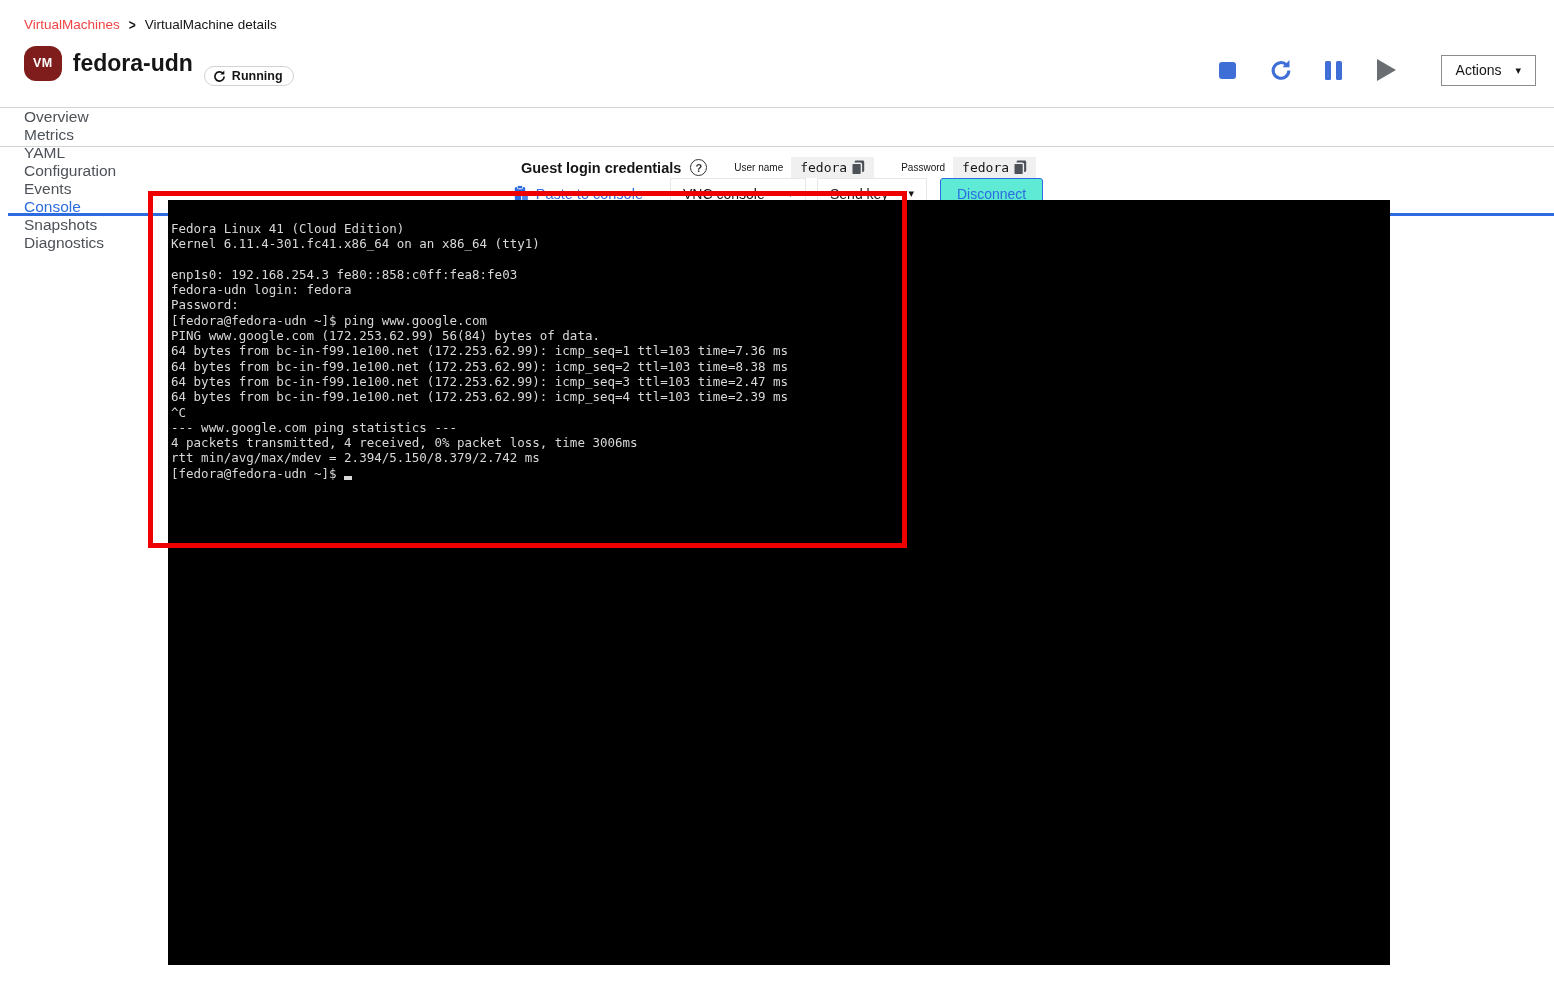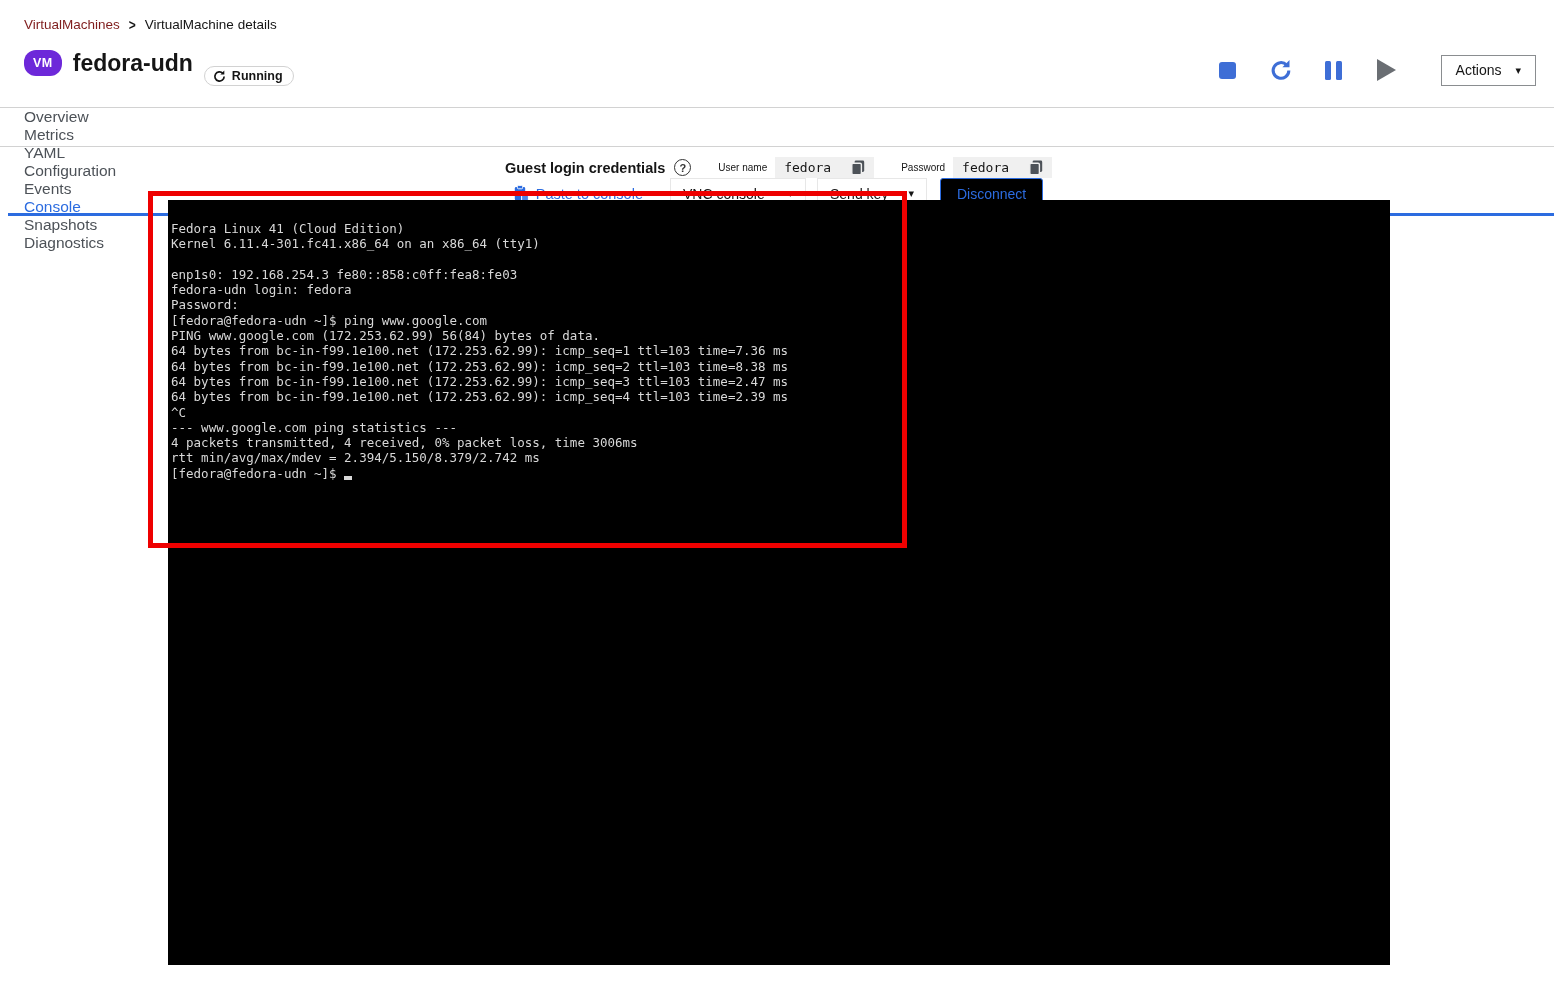--- a/index.html
+++ b/index.html
@@ -2,27 +2,27 @@
 <html><head>
 <meta charset="utf-8">
 <style>
   * { margin:0; padding:0; box-sizing:border-box; }
   html,body { background:#fff; }
   body { font-family:"Liberation Sans", sans-serif; color:#151515; }
   .page { position:relative; width:1554px; height:1003px; background:#fff; overflow:hidden; }
 
   
   .breadcrumb { position:absolute; left:24px; top:17px; display:flex; align-items:center; gap:9px; font-size:13.5px; }
-  .breadcrumb a { color:#7f1d1d; text-decoration:none; cursor:pointer; }
+  .breadcrumb a { color:#ef4444; text-decoration:none; cursor:pointer; }
   .crumb-sep { font-size:12px; font-weight:700; color:#151515; transform:scaleY(1.2); }
   .crumb-current { color:#151515; }
 
   .title-row { position:absolute; left:24px; top:40px; display:flex; align-items:center; gap:11px; }
-  .vm-badge { display:inline-flex; align-items:center; justify-content:center; min-width:37px; height:26px;
-              background:#6d28d9; color:#fff; font-size:12.5px; font-weight:700; letter-spacing:.5px;
+  .vm-badge { display:inline-flex; align-items:center; justify-content:center; min-width:37px; height:35px;
+              background:#7f1d1d; color:#fff; font-size:12.5px; font-weight:700; letter-spacing:.5px;
               border-radius:12px; padding:0 9px; }
   .page-title { font-size:23px; font-weight:700; color:#151515; }
   .status-badge { display:inline-flex; align-items:center; gap:6px; border:1px solid #d2d2d2; border-radius:12px;
                   padding:2px 10px 2px 8px; font-size:12.5px; font-weight:600; color:#151515; background:#fff; cursor:pointer;margin-top:26px; }
 
   .header-actions { position:absolute; top:53px; right:18px; height:34px; display:flex; align-items:center; }
   .icon-btn { background:none; border:none; cursor:pointer; display:flex; align-items:center; justify-content:center;
               width:22px; height:24px; margin-right:31px; }
   .stop-shape { width:17px; height:17px; background:#3e6ed6; border-radius:3px; }
   .pause-shape { display:flex; gap:4.5px; }
@@ -42,33 +42,33 @@
 
   
   .creds-row { position:absolute; left:36px; right:33px; top:157px; height:34px; display:flex;
                align-items:center; justify-content:space-between;flex-direction:column; }
   .creds-left { display:flex; align-items:center; }
   .creds-title { font-size:14.5px; font-weight:700; color:#151515; }
   .help-icon { width:17px; height:17px; border:1.5px solid #333; border-radius:50%; display:inline-flex;
                align-items:center; justify-content:center; font-size:11px; font-weight:700; color:#333;
                margin-left:9px; cursor:pointer; }
   .cred-label { font-size:10px; color:#151515; margin-left:27px; margin-right:8px; }
-  .cred-chip { display:inline-flex; align-items:center; gap:20px; background:#f0f0f0; padding:3px 9px;
+  .cred-chip { display:inline-flex; align-items:center; gap:4px; background:#f0f0f0; padding:3px 9px;
                font-family:"DejaVu Sans Mono", monospace; font-size:13px; color:#151515; }
   .copy-btn { background:none; border:none; cursor:pointer; display:flex; align-items:center; padding:0; }
 
   .creds-right { display:flex; align-items:center; }
   .paste-link { display:flex; align-items:center; gap:7px; background:none; border:none; cursor:pointer;
                 color:#2c6ce0; font-size:14.5px; font-family:"Liberation Sans", sans-serif; }
   .pf-select { display:flex; align-items:center; justify-content:space-between; height:31px; background:#fff;
                border:1px solid #e7e7e7; border-bottom:1px solid #6a6e73; font-size:14px; color:#151515;
                padding:0 12px; cursor:pointer; font-family:"Liberation Sans", sans-serif; }
   .sel-vnc { width:136px; margin-left:27px; }
   .sel-key { width:110px; margin-left:11px; }
-  .disconnect-btn { margin-left:13px; height:31px; padding:0 16px; background:#000000; border:1px solid #2c6ce0;
+  .disconnect-btn { margin-left:13px; height:31px; padding:0 16px; background:#5eead4; border:1px solid #2c6ce0;
                     border-radius:3px; color:#2c6ce0; font-size:14px; cursor:pointer;
                     font-family:"Liberation Sans", sans-serif; }
 
   
   .terminal { position:absolute; left:168px; top:200px; width:1222px; height:765px; background:#000; cursor:text; }
   .terminal pre { margin:0; padding:21px 0 0 3px; font-family:"DejaVu Sans Mono", monospace;
                   font-size:12.5px; line-height:15.3px; color:#d8d8d8; white-space:pre; }
   .cursor-block { display:inline-block; width:8px; height:4px; background:#d8d8d8; vertical-align:-2px; }
 
   .highlight-box { position:absolute; left:148px; top:191px; width:759px; height:357px;

